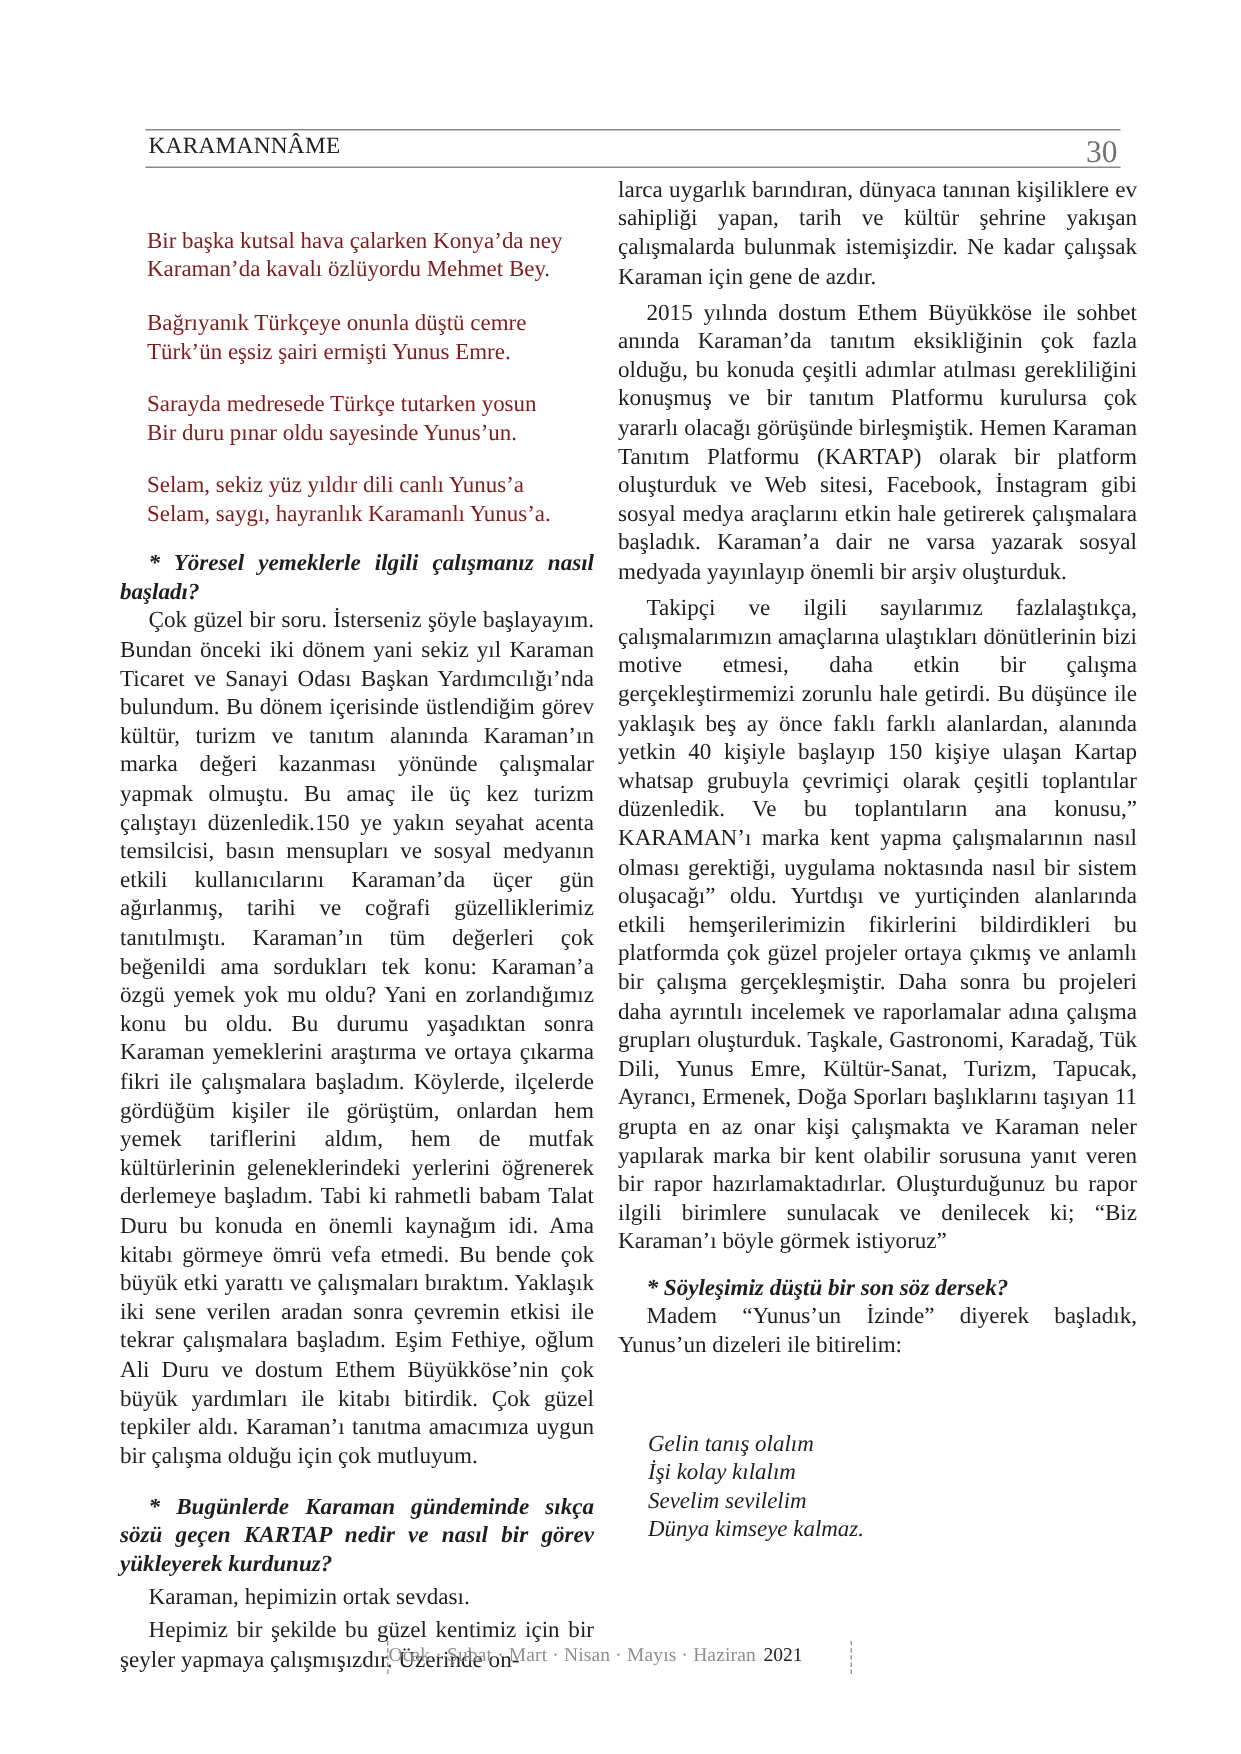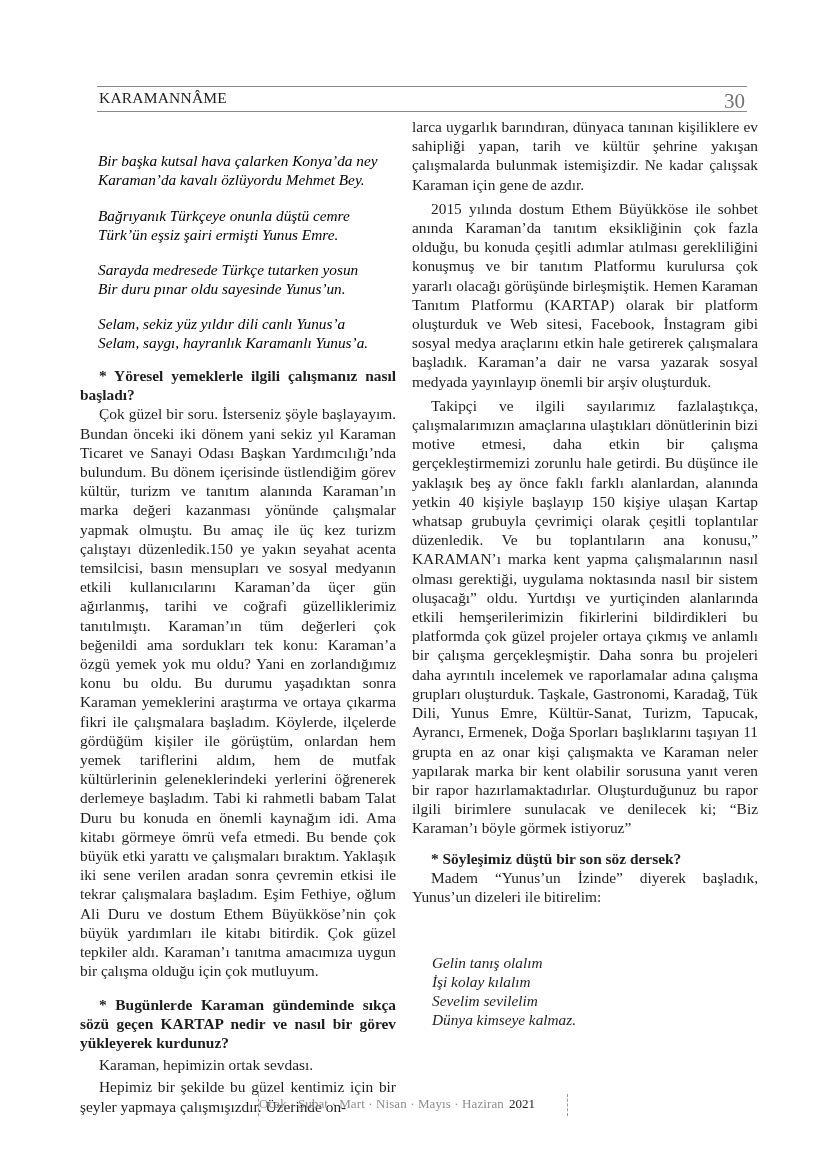--- a/index.html
+++ b/index.html
@@ -8,28 +8,28 @@
 
     .running-header { position: absolute; left: 78px; top: 86px; width: 650px; height: 24px;
                       border-top: 1.5px solid #8a8a8a; border-bottom: 1.5px solid #8a8a8a; margin-left: 19px; }
     .running-header .mag { position: absolute; left: 2px; top: 2px; font-size: 15.5px; letter-spacing: 0.2px; color: #222; }
     .running-header .pno { position: absolute; right: 2px; top: 2px; font-size: 21px; color: #737373; }
 
     .col { position: absolute; top: 0; font-size: 15.4px; line-height: 19.2px; text-align: justify; }
     .col-left  { left: 80px;  width: 316px; }
     .col-right { left: 412px; width: 346px; }
 
-    .poem { font-style: italic; position: absolute; left: 98px; width: 310px; font-size: 15.3px; line-height: 19px; color: #000000; }
+    .poem { position: absolute; left: 98px; width: 310px; font-size: 15.3px; line-height: 19px; color: #7f1d1d; }
     .poem .stanza { margin: 0; }
     .poem .line { display: block; white-space: nowrap; }
 
     .blk { position: absolute; }
     .blk p { margin: 0; text-indent: 19px; }
     .blk p.noind { text-indent: 0; }
-    .q { font-weight: bold; text-indent: 19px; margin: 0; }
+    .q { font-weight: bold; font-style: italic; text-indent: 19px; margin: 0; }
     .gap { height: 5px; }
 
     .verse { position: absolute; left: 432px; font-style: italic; font-size: 15.3px; line-height: 19px; }
     .verse .line { display: block; white-space: nowrap; }
 
     .footer { position: absolute; left: 258px; top: 1094px; width: 308px; height: 22px;
               border-left: 1px dashed #9a9a9a; border-right: 1px dashed #9a9a9a; text-align: left; }
     .footer .months { font-size: 13px; color: #8e8e8e; letter-spacing: 0.1px; }
     .footer .year { font-size: 13px; color: #222; margin-left: 5px; }
   </style>

